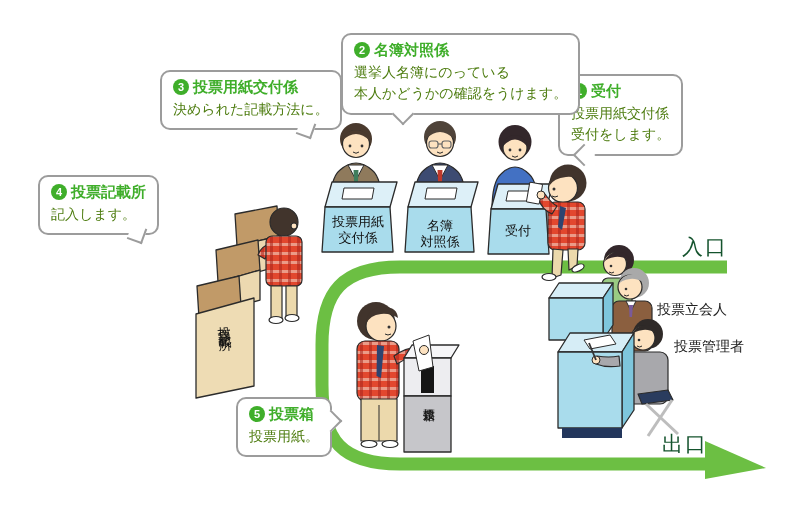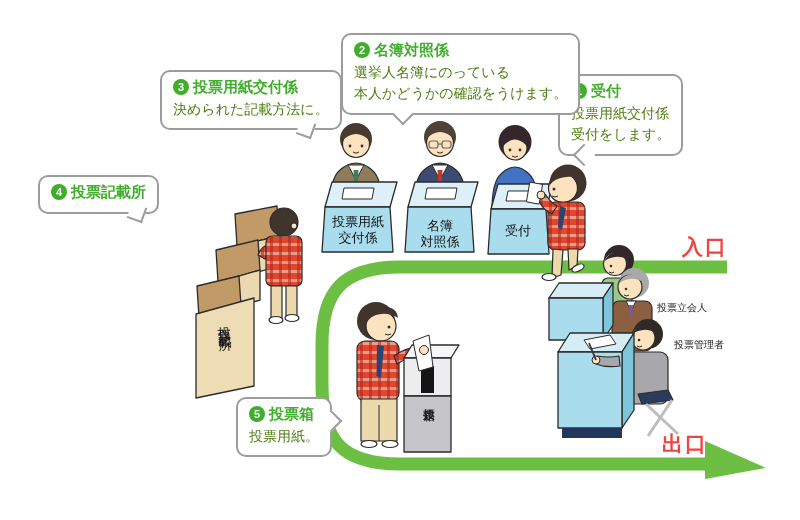--- a/index.html
+++ b/index.html
@@ -19,24 +19,24 @@
   .tail.down{border-right:2px solid #9c9c9c;border-bottom:2px solid #9c9c9c;bottom:-9px;transform:rotate(45deg);}
   .tail.downleft{border-left:2px solid #9c9c9c;border-bottom:2px solid #9c9c9c;bottom:-9px;transform:rotate(45deg);}
   .tail.downright{border-right:2px solid #9c9c9c;border-bottom:2px solid #9c9c9c;bottom:-9px;transform:rotate(20deg);}
   .tail.right{border-top:2px solid #9c9c9c;border-right:2px solid #9c9c9c;right:-9px;transform:rotate(45deg);}
   .b1{left:558px;top:74px;}
   .b2{left:341px;top:33px;}
   .b3{left:160px;top:70px;}
   .b4{left:38px;top:175px;}
   .b5{left:236px;top:397px;}
   
-  .sign{position:absolute;color:#ef4444;font-weight:bold;font-size:21px;letter-spacing:2px;z-index:4;}
+  .sign{position:absolute;color:#14532d;font-weight:normal;font-size:21px;letter-spacing:2px;z-index:4;}
   .sign.entrance{left:682px;top:233px;}
   .sign.exit{left:662px;top:430px;}
-  .rolelabel{position:absolute;font-size:10px;color:#222;z-index:4;white-space:nowrap;}
+  .rolelabel{position:absolute;font-size:14px;color:#222;z-index:4;white-space:nowrap;}
   .rl-observer{left:657px;top:301px;}
   .rl-manager{left:674px;top:338px;}
   .desklabel{position:absolute;font-size:13px;color:#101010;text-align:center;line-height:1.25;
              z-index:4;font-weight:500;}
   .desklabel span{display:block;}
   .dl1{left:324px;top:214px;width:68px;}
   .dl2{left:407px;top:218px;width:66px;}
   .dl3{left:489px;top:223px;width:58px;}
   .vlabel{position:absolute;writing-mode:vertical-rl;text-orientation:upright;color:#101010;z-index:4;}
   .vl-booth{left:214px;top:316px;font-size:13px;letter-spacing:3px;transform:rotate(-4deg);}
@@ -277,20 +277,21 @@
     </div>
     <i class="tail downright" style="right:26px"></i>
   </div>
 
   <div class="bubble b4">
     <div class="tt">
       <span class="nm">4</span>
       <span>投票記載所</span>
     </div>
     <div class="bd">
+      <span>記入します。</span>
     </div>
     <i class="tail downright" style="right:12px"></i>
   </div>
 
   <div class="bubble b5">
     <div class="tt">
       <span class="nm">5</span>
       <span>投票箱</span>
     </div>
     <div class="bd">

